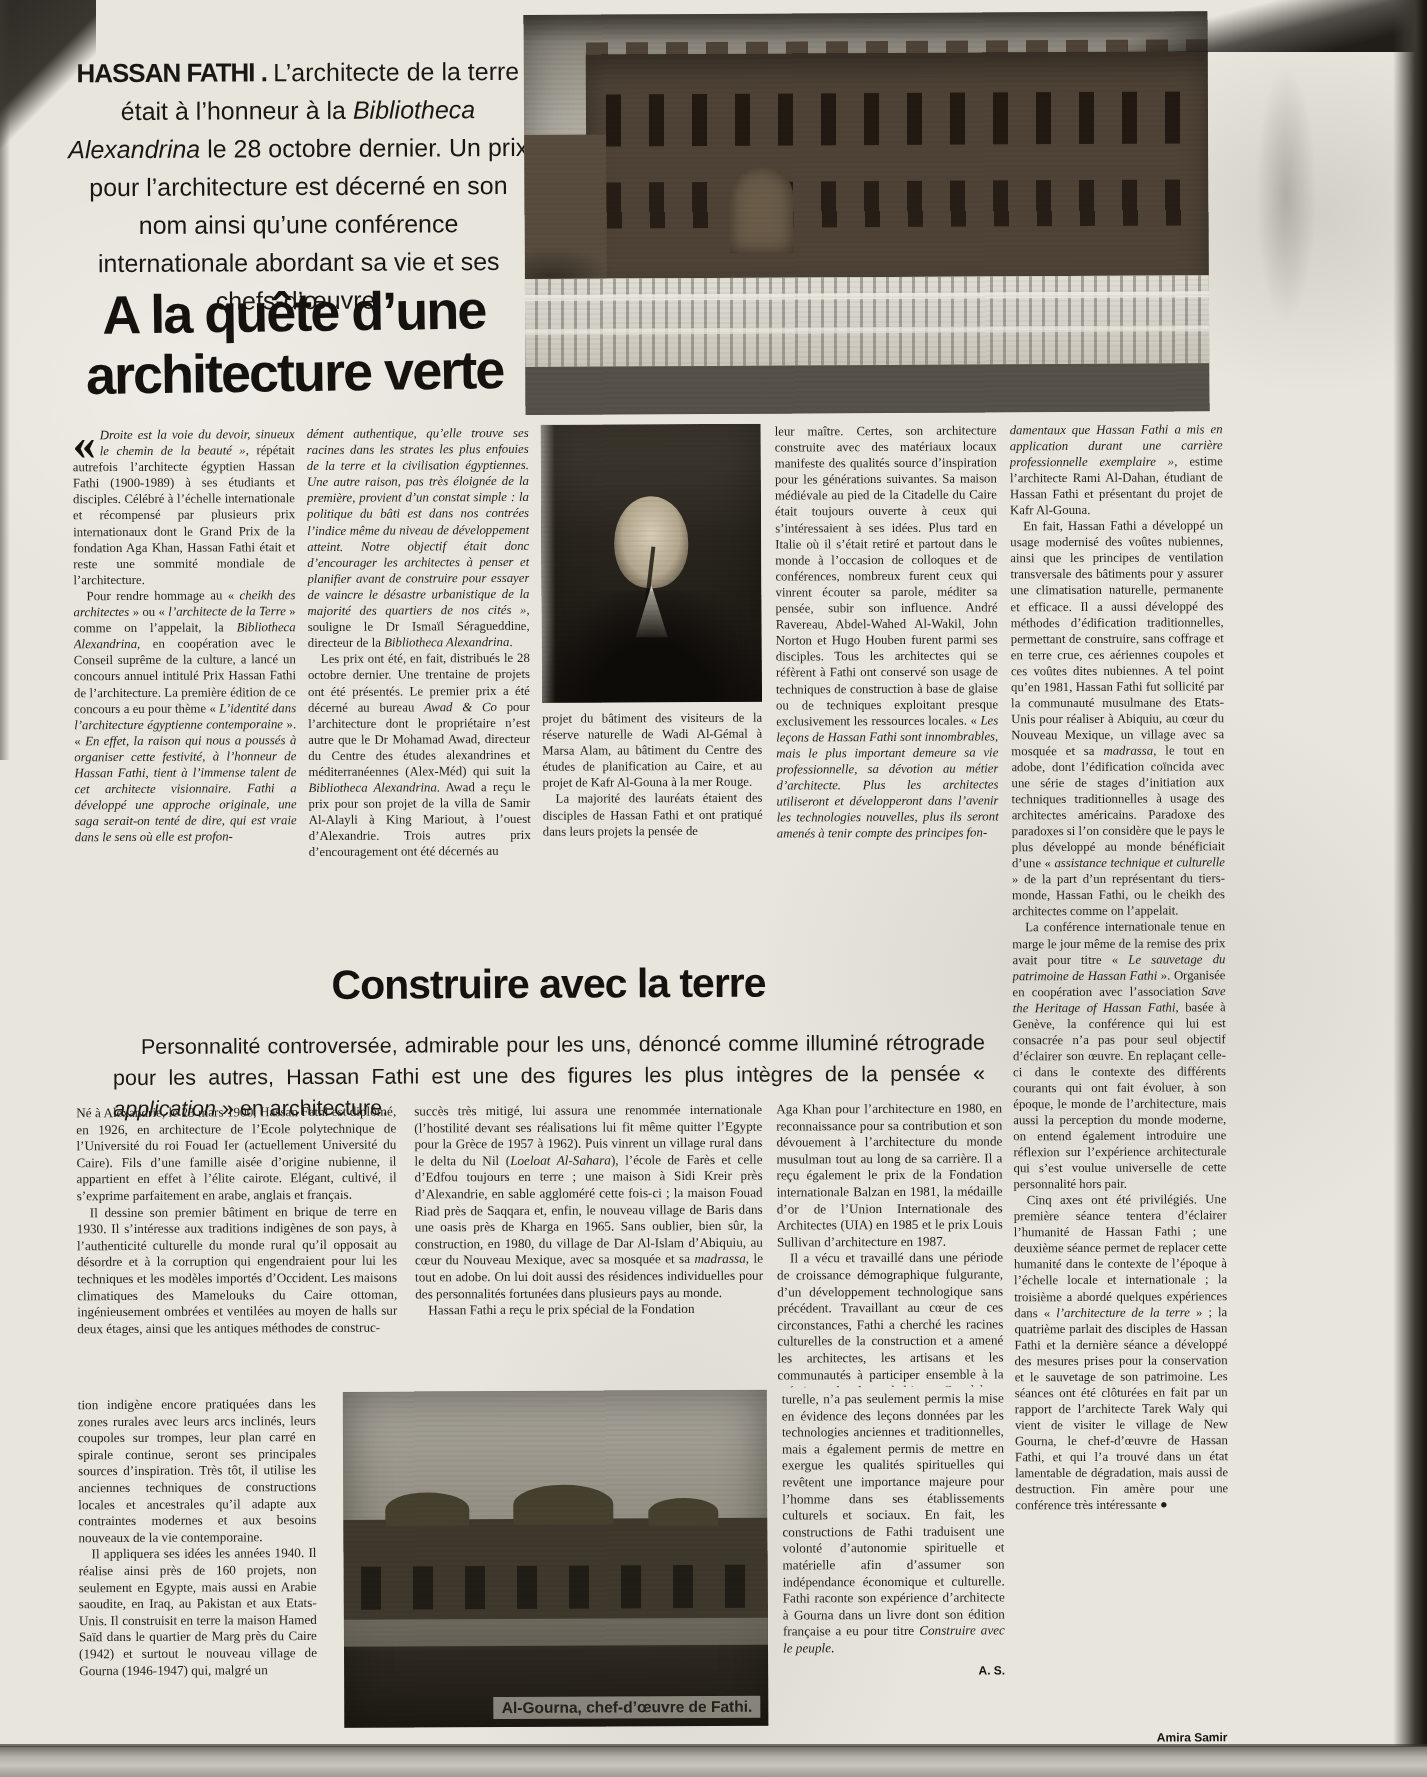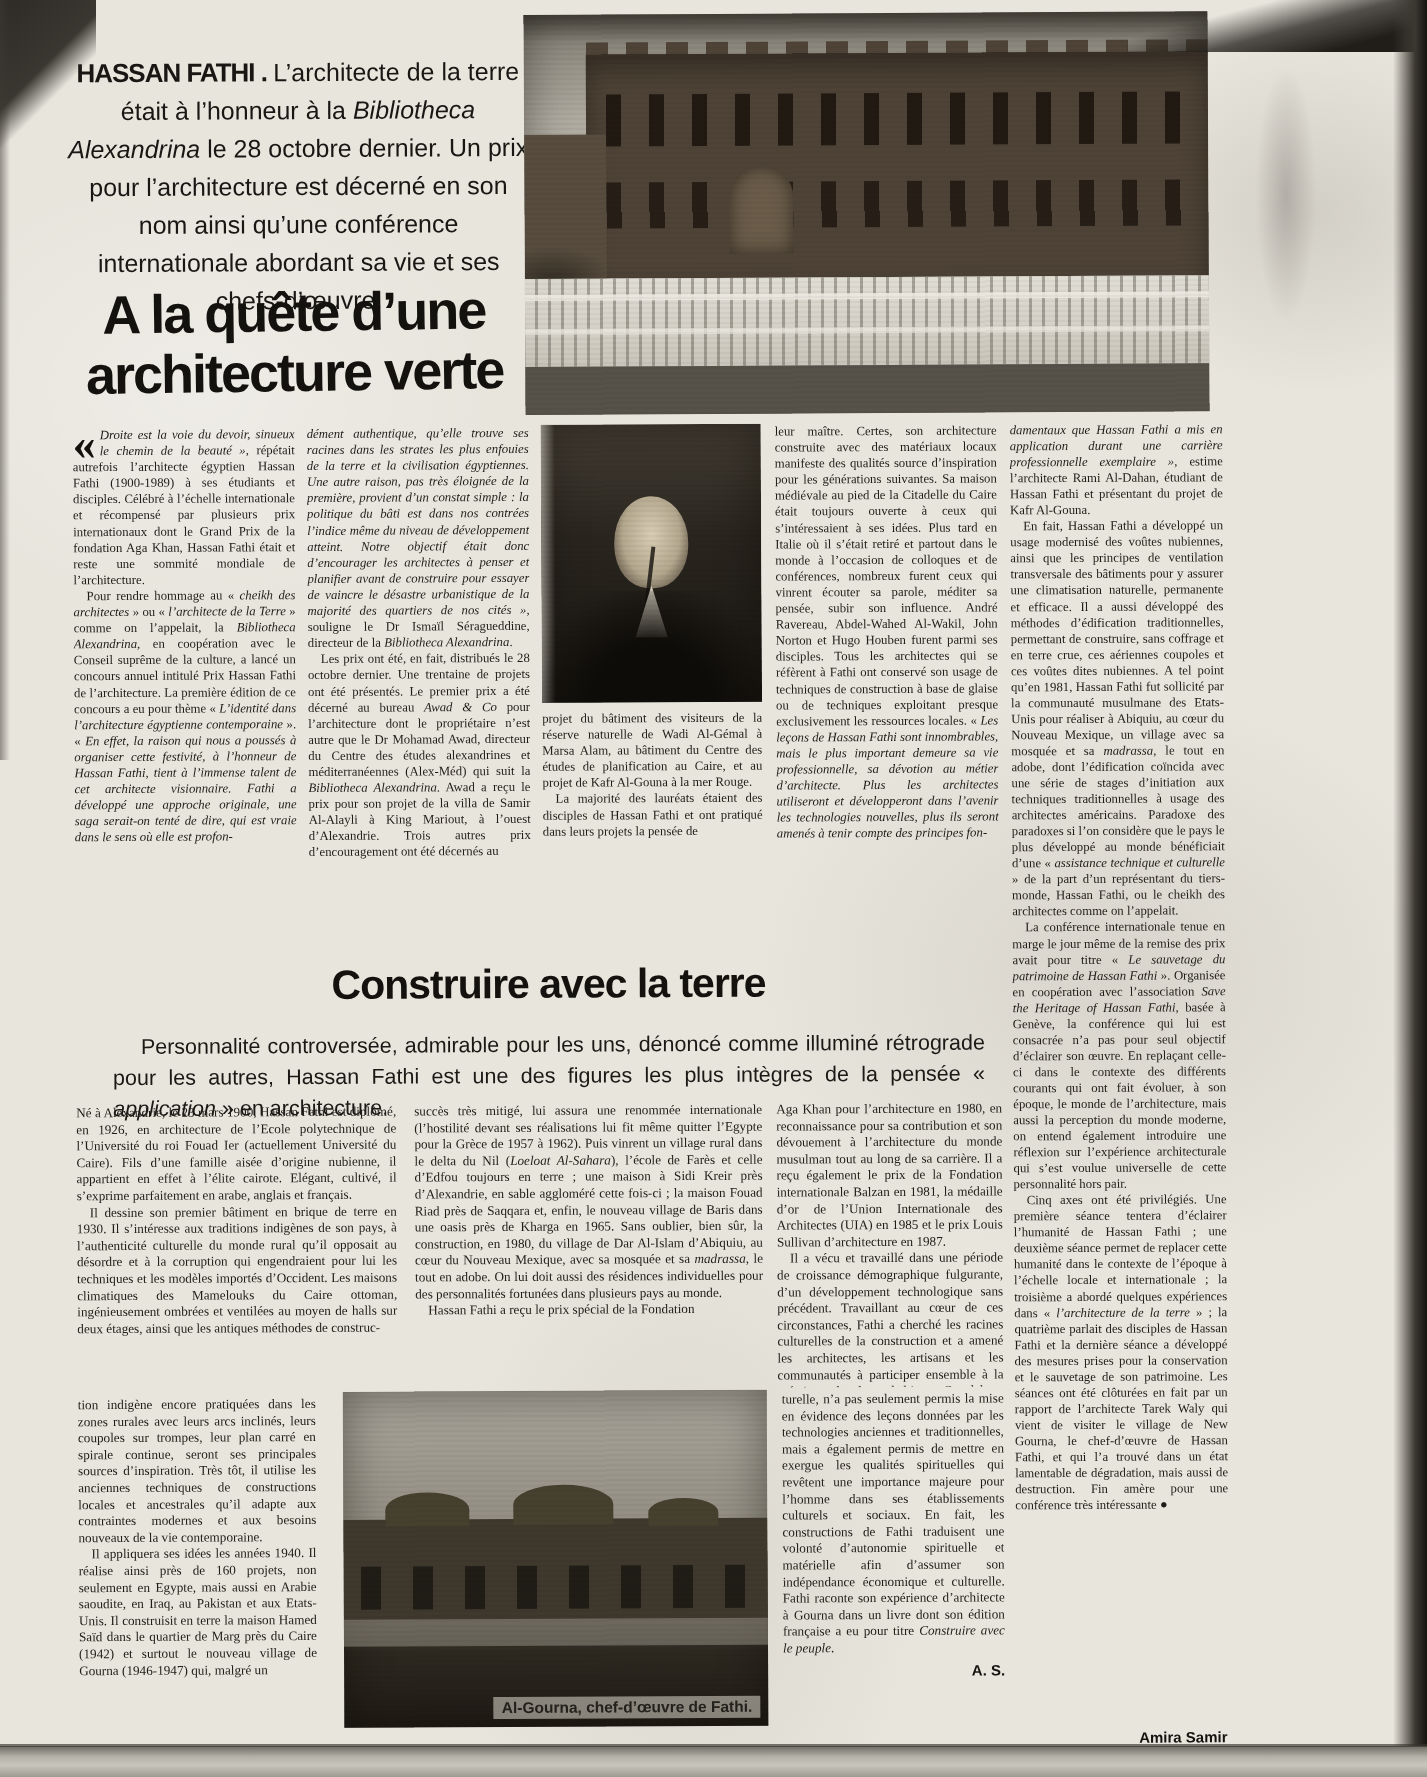--- a/index.html
+++ b/index.html
@@ -53,21 +53,21 @@
   .c3-text{margin-top:8px;}
   .c4{left:777px;top:424px;width:222px;height:444px;}
   .c5{left:1012px;top:424px;width:213px;height:1326px;font-size:12.8px;line-height:16.05px;}
   .sec2{font-size:13.2px;line-height:16.6px;}
   .colA-top{left:75px;top:1102px;width:320px;height:290px;}
   .colA-bot{left:75px;top:1394px;width:238px;height:352px;}
   .colB{left:413px;top:1102px;width:348px;height:286px;}
   .colC{left:775px;top:1102px;width:226px;height:286px;}
   .colD{left:779px;top:1392px;width:222px;height:356px;}
   .byline{display:block;text-align:right;font-family:"Liberation Sans",sans-serif;
-    font-weight:700;font-size:15px;margin-top:6px;color:#14120e;}
+    font-weight:700;font-size:12px;margin-top:6px;color:#14120e;}
   .byline-c5{position:absolute;right:2px;bottom:2px;text-align:center;}
 
   
   .photo{position:absolute;overflow:hidden;box-shadow:inset 0 0 46px rgba(10,8,5,.45);}
   .photo .grain{position:absolute;inset:0;
     background:repeating-linear-gradient(0deg, rgba(0,0,0,.035) 0 2px, transparent 2px 5px);}
   
   .ph-building{left:528px;top:14px;width:684px;height:400px;
     background:linear-gradient(180deg,#4e4a42 0%,#8d897f 7%,#aeaaa0 26%,#c2beb4 66%,#8a857a 100%);}
   .bldg-main{position:absolute;left:9%;right:0;top:10%;height:56%;background:#4e4336;

